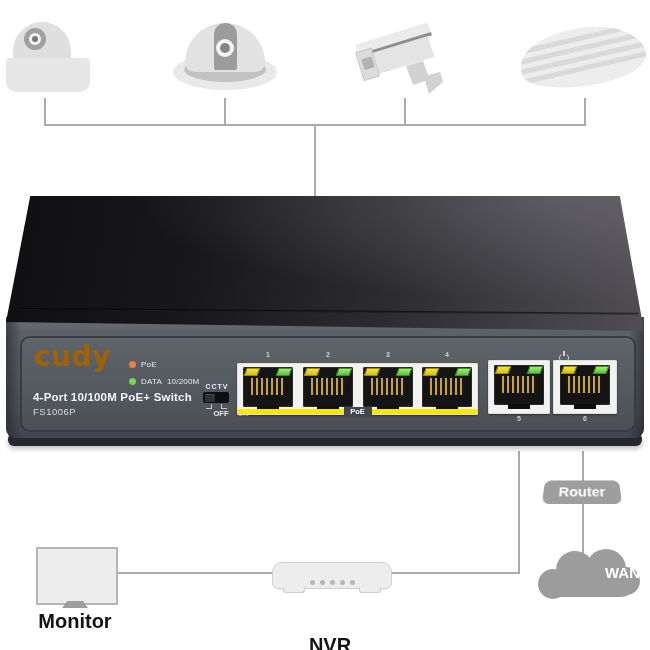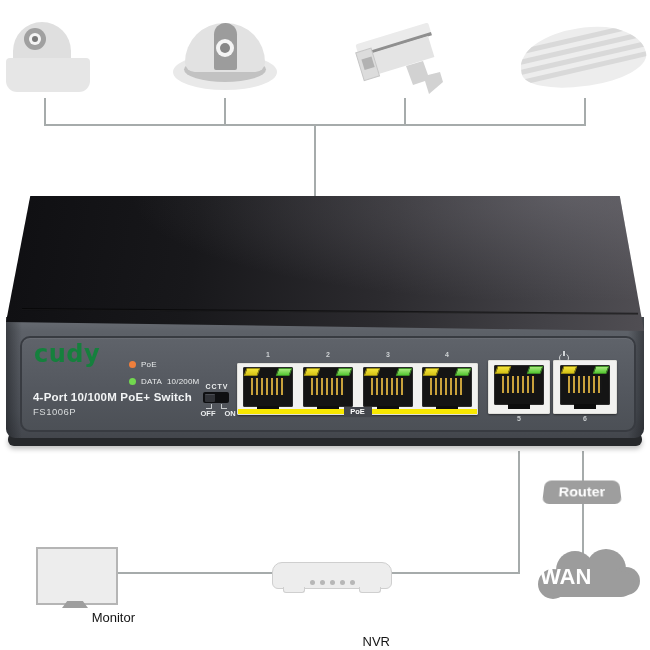--- a/index.html
+++ b/index.html
@@ -37,35 +37,35 @@
   .sw-lid{position:absolute;left:6px;top:196px;width:638px;height:136px;
           clip-path:polygon(3.8% 0%,96.2% 0%,100% 99.3%,0% 92.6%);
           background:radial-gradient(ellipse at 88% 0%,rgba(140,138,146,0.38),rgba(140,138,146,0) 55%),
                      linear-gradient(100deg,#0f0f12 0%,#18181b 30%,#2c2b2f 60%,#434247 85%,#504e53 100%);}
   .sw-seam{position:absolute;left:16px;top:112px;width:616px;height:1px;background:rgba(0,0,0,0.55);
            border-bottom:1px solid rgba(255,255,255,0.06);transform:rotate(0.45deg);transform-origin:left center;}
   .sw-inset{position:absolute;left:20px;top:336px;width:612px;height:92px;border-radius:10px;
             border:2px solid #383b41;background:linear-gradient(180deg,#5f636a,#54585f 55%,#4c5056);
             box-shadow:inset 0 1px 1px rgba(255,255,255,0.07);}
 
-  .sw-logo{position:absolute;left:34px;top:340px;font-family:"DejaVu Sans",sans-serif;font-size:24px;
-           font-weight:700;color:#15803d;letter-spacing:0.5px;}
+  .sw-logo{position:absolute;left:34px;top:340px;font-family:"DejaVu Sans",sans-serif;font-size:28px;
+           font-weight:700;color:#a16207;letter-spacing:0.5px;}
   .led-dot{position:absolute;width:7px;height:7px;border-radius:50%;}
   .led-txt{position:absolute;font-size:8px;color:#e9ebec;letter-spacing:0.2px;}
   .sw-title{position:absolute;left:33px;top:391px;font-size:11.5px;font-weight:700;color:#f2f4f5;letter-spacing:0.2px;}
   .sw-model{position:absolute;left:33px;top:406px;font-size:9.5px;color:#d9dcdd;letter-spacing:0.5px;}
 
   .cctv-lbl{position:absolute;left:200px;top:383px;width:34px;text-align:center;font-size:7px;font-weight:700;
             letter-spacing:1px;color:#eceeef;}
   .toggle{position:absolute;left:203px;top:392px;width:26px;height:11px;background:#0e0f11;border-radius:2px;}
   .toggle-knob{position:absolute;left:2px;top:2px;width:10px;height:7px;background:#303237;border-top:1px solid #4a4c52;border-radius:1px;}
   .brk{position:absolute;width:5px;height:4px;}
   .brk-l{border-right:1px solid #c6c9cb;border-bottom:1px solid #c6c9cb;}
   .brk-r{border-left:1px solid #c6c9cb;border-bottom:1px solid #c6c9cb;}
-  .offon{position:absolute;top:409px;text-align:center;font-size:7.5px;font-weight:700;color:#eceeef;}
+  .offon{position:absolute;top:409px;text-align:center;font-size:7.5px;font-weight:700;color:#eceeef;margin-left:13px;}
 
   
   .pblock{position:absolute;left:237px;top:363px;width:241px;height:52px;background:#f2f2f0;border-radius:2px;
           box-shadow:0 1px 2px rgba(0,0,0,0.45), inset 0 0 0 1px #e0e0db;}
   .bezel{position:absolute;top:360px;height:54px;background:#f2f2f0;border-radius:2px;
          box-shadow:0 1px 2px rgba(0,0,0,0.45), inset 0 0 0 1px #e0e0db;}
   .jack{position:absolute;width:50px;height:40px;background:#141414;border-radius:2px;
         box-shadow:inset 0 0 0 1px #2b2b2b;}
   .jack .pins{position:absolute;left:8px;right:8px;top:11px;height:17px;
         background:repeating-linear-gradient(90deg,#c9a23c 0 2px,#161616 2px 5px);}
@@ -85,28 +85,28 @@
   
   .monitor{position:absolute;left:36px;top:547px;width:78px;height:54px;background:#ededed;border:2px solid #b5b5b5;}
   .mon-stand{position:absolute;left:62px;top:601px;width:26px;height:7px;background:#9e9e9e;
              clip-path:polygon(20% 0,80% 0,100% 100%,0 100%);}
   .nvr{position:absolute;left:272px;top:562px;width:118px;height:25px;background:#ededed;border:1.5px solid #cfcfcf;
        border-radius:10px 10px 6px 6px;}
   .nvr-foot{position:absolute;bottom:-5px;width:20px;height:5px;background:#ededed;border:1.5px solid #cfcfcf;
             border-top:none;border-radius:0 0 3px 3px;}
   .nvr-dots{position:absolute;left:0;right:0;top:8px;text-align:center;}
   .nvr-dots i{display:inline-block;width:5px;height:5px;margin:0 2.5px;border-radius:50%;background:#b7b7b7;}
-  .dev-label{position:absolute;width:120px;text-align:right;font-size:13px;color:#141414;}
+  .dev-label{position:absolute;width:120px;text-align:center;font-size:20px;color:#141414;font-weight:bold;}
   .router{position:absolute;left:542px;top:478px;width:80px;height:26px;background:#9e9e9e;border-radius:7px;
           transform:perspective(80px) rotateX(14deg);transform-origin:50% 100%;
           color:#ffffff;font-size:15px;font-weight:700;text-align:center;line-height:26px;}
   .cloud{position:absolute;left:540px;top:549px;width:100px;height:50px;}
   .cloud i{position:absolute;background:#9c9c9c;border-radius:50%;}
   .cloud .base{position:absolute;left:6px;top:22px;width:88px;height:26px;background:#9c9c9c;border-radius:13px;}
-  .cloud .txt{position:absolute;left:0;right:0;top:15px;text-align:left;color:#ffffff;font-size:22px;font-weight:700;}
+  .cloud .txt{position:absolute;left:0;right:0;top:15px;text-align:right;color:#ffffff;font-size:15px;font-weight:700;}
 </style>
 </head>
 <body>
 
 <div class="canvas">
 
   <div class="line" style="left:44px;top:98px;width:2px;height:28px;"></div>
   <div class="line" style="left:224px;top:98px;width:2px;height:28px;"></div>
   <div class="line" style="left:404px;top:98px;width:2px;height:28px;"></div>
   <div class="line" style="left:584px;top:98px;width:2px;height:28px;"></div>

